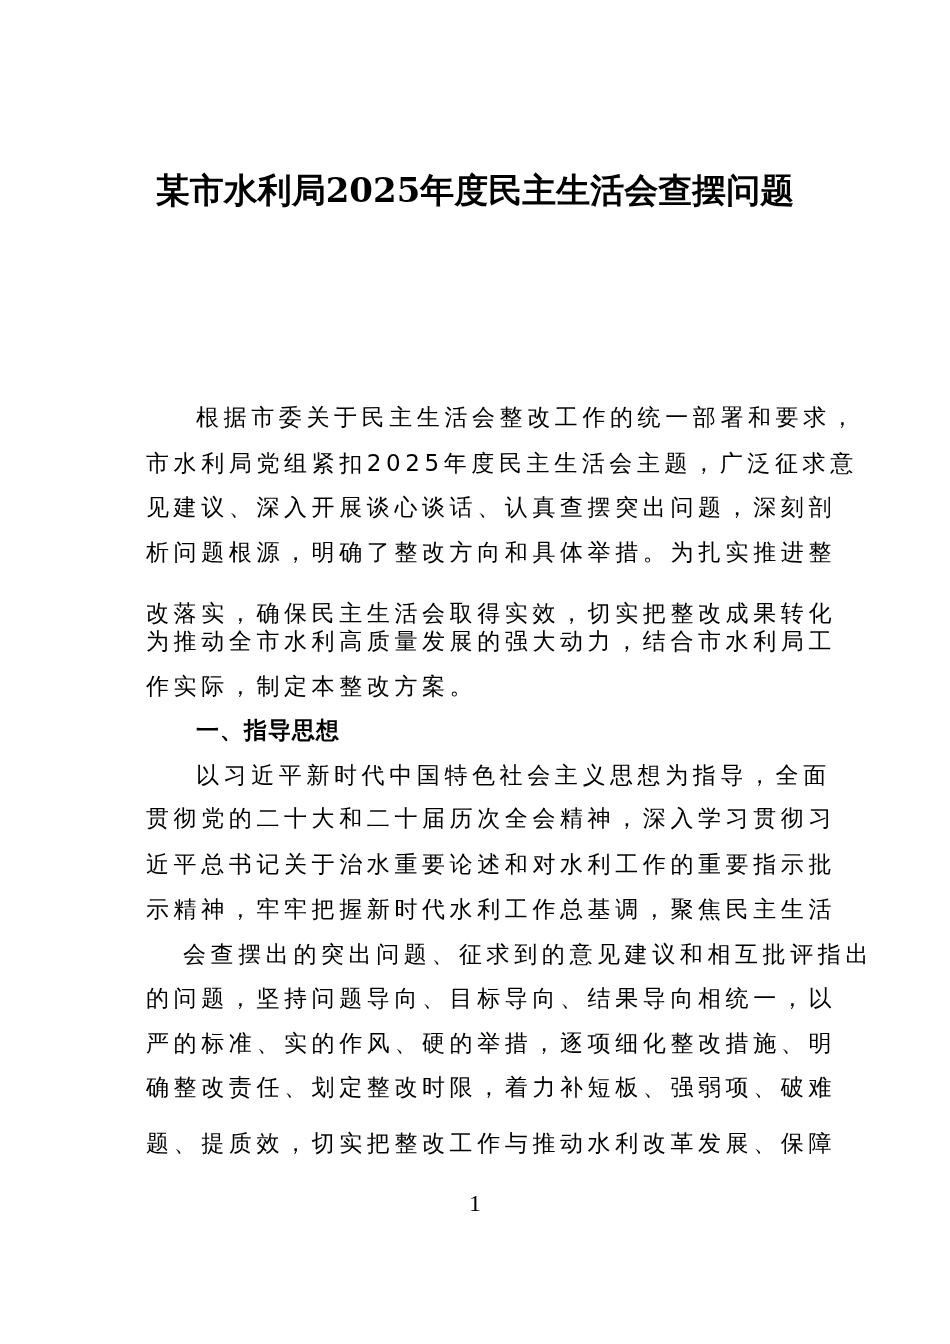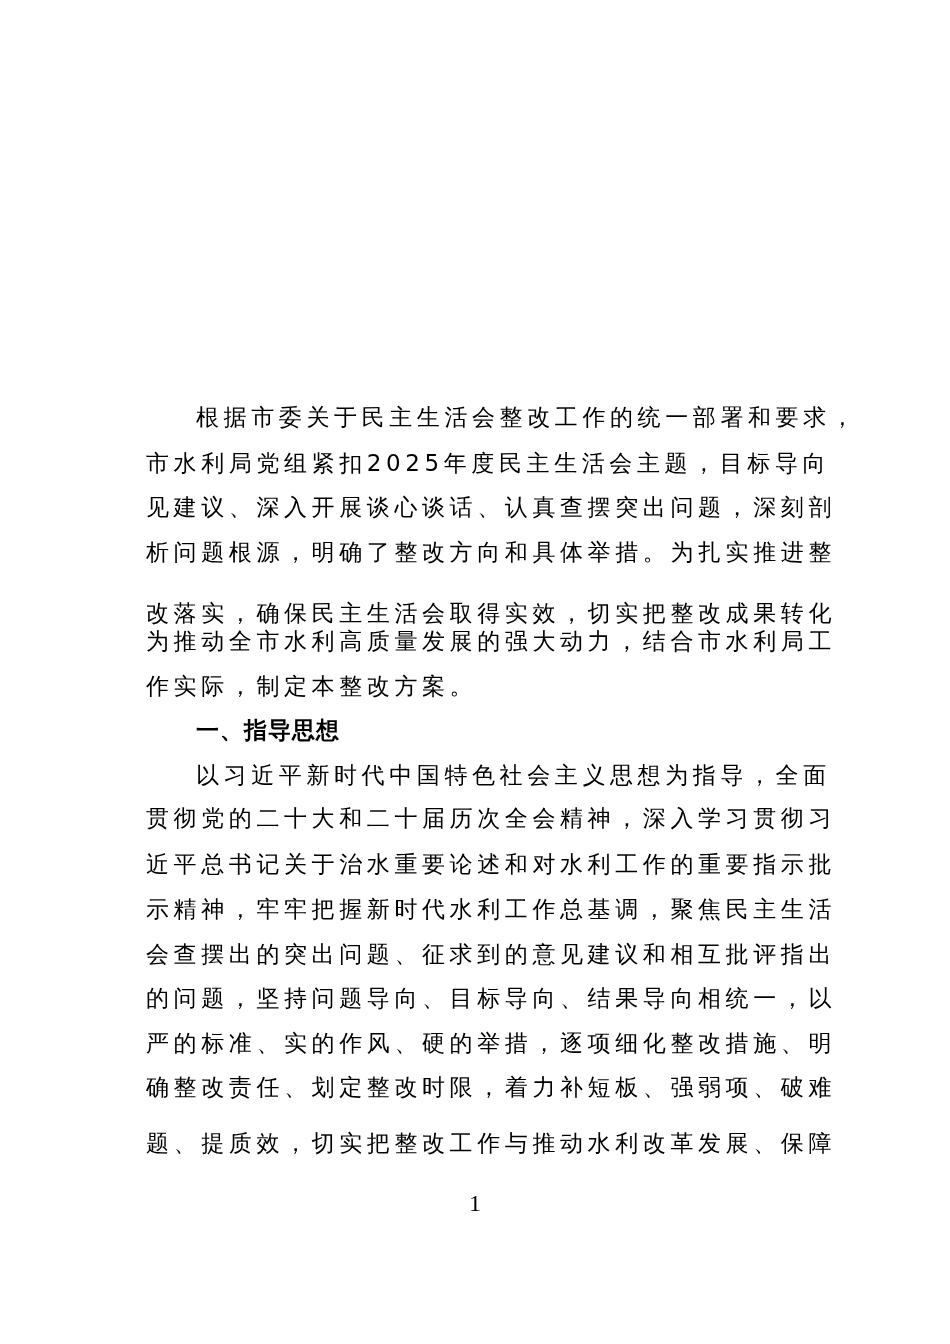--- a/index.html
+++ b/index.html
@@ -67,38 +67,39 @@
       font-family: "Liberation Serif", "DejaVu Serif", serif;
       font-size: 24px;
       line-height: 30px;
     }
   </style>
 </head>
 <body>
 
 <div class="page">
 
+  <div class="title l1">某市水利局2025年度民主生活会查摆问题</div>
 
   <div class="body-text" style="top:0;">
 
     <div class="line indent" style="top:402px;">根据市委关于民主生活会整改工作的统一部署和要求，</div>
-    <div class="line" style="top:448px;">市水利局党组紧扣2025年度民主生活会主题，目标导向</div>
+    <div class="line" style="top:448px;">市水利局党组紧扣2025年度民主生活会主题，广泛征求意</div>
     <div class="line" style="top:492px;">见建议、深入开展谈心谈话、认真查摆突出问题，深刻剖</div>
     <div class="line" style="top:537px;">析问题根源，明确了整改方向和具体举措。为扎实推进整</div>
     <div class="line" style="top:582px;margin-top:16px;">改落实，确保民主生活会取得实效，切实把整改成果转化</div>
     <div class="line" style="top:626px;">为推动全市水利高质量发展的强大动力，结合市水利局工</div>
     <div class="line" style="top:671px;">作实际，制定本整改方案。</div>
 
     <div class="line heading" style="top:715px;">一、指导思想</div>
 
     <div class="line indent" style="top:760px;">以习近平新时代中国特色社会主义思想为指导，全面</div>
     <div class="line" style="top:805px;font-family:Liberation Mono, monospace;">贯彻党的二十大和二十届历次全会精神，深入学习贯彻习</div>
     <div class="line" style="top:849px;">近平总书记关于治水重要论述和对水利工作的重要指示批</div>
     <div class="line" style="top:894px;">示精神，牢牢把握新时代水利工作总基调，聚焦民主生活</div>
-    <div class="line" style="top:939px;">会查摆出的突出问题、征求到的意见建议和相互批评指出</div>
+    <div class="line" style="top:939px;margin-left:37px;">会查摆出的突出问题、征求到的意见建议和相互批评指出</div>
     <div class="line" style="top:983px;">的问题，坚持问题导向、目标导向、结果导向相统一，以</div>
     <div class="line" style="top:1028px;">严的标准、实的作风、硬的举措，逐项细化整改措施、明</div>
     <div class="line" style="top:1072px;">确整改责任、划定整改时限，着力补短板、强弱项、破难</div>
     <div class="line" style="top:1128px;">题、提质效，切实把整改工作与推动水利改革发展、保障</div>
 
   </div>
 
   <div class="page-number">1</div>
 
 </div>

